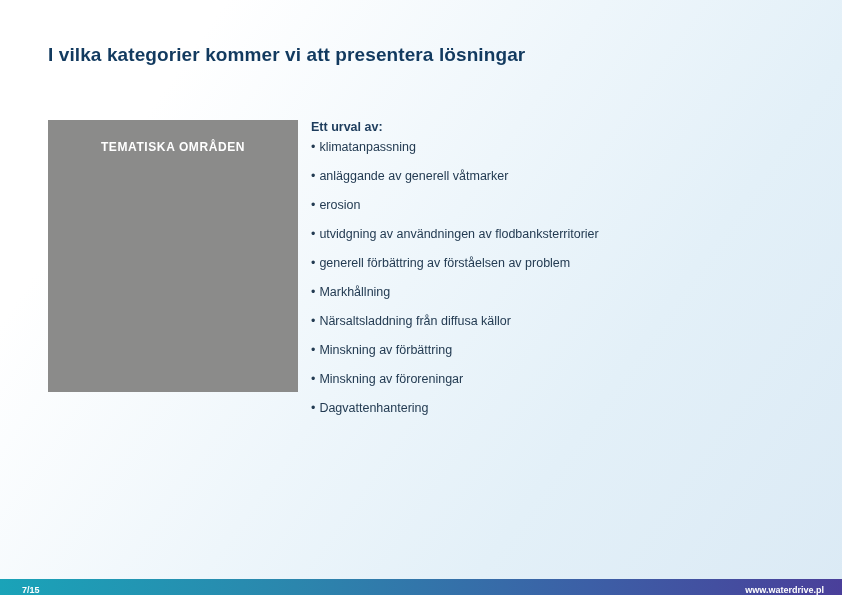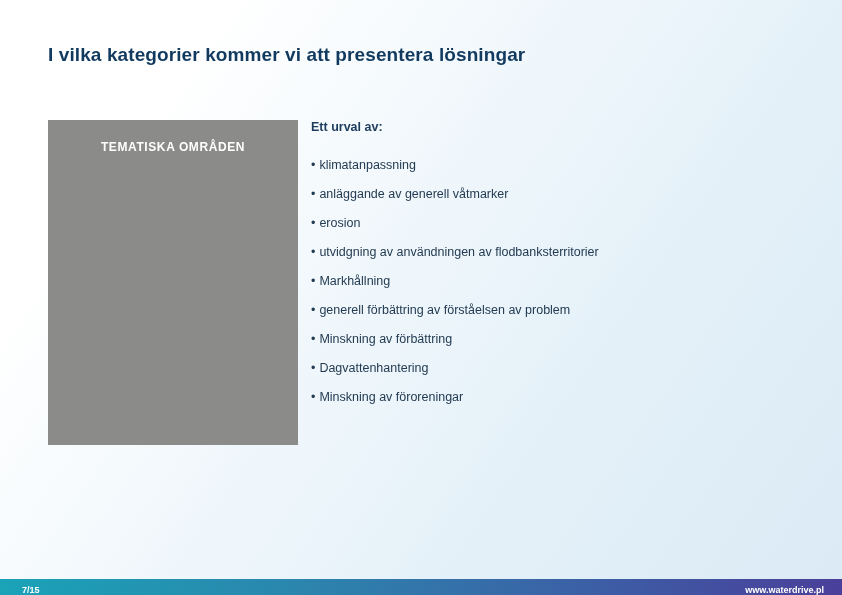--- a/index.html
+++ b/index.html
@@ -26,21 +26,21 @@
     font-size: 19px;
     font-weight: bold;
     color: #123a5f;
     letter-spacing: 0.1px;
   }
   .panel {
     position: absolute;
     left: 48px;
     top: 120px;
     width: 250px;
-    height: 325px;
+    height: 272px;
     background: #8b8b8a;
   }
   .panel-label {
     position: absolute;
     top: 20px;
     left: 0;
     width: 100%;
     text-align: center;
     color: #ffffff;
     font-size: 12px;
@@ -50,21 +50,21 @@
   .content {
     position: absolute;
     left: 311px;
     top: 120px;
     width: 480px;
   }
   .content-heading {
     font-size: 12.5px;
     font-weight: bold;
     color: #1d3c5c;
-    margin-bottom: 24px;
+    margin-bottom: 6px;
   }
   .bullet {
     font-size: 12.5px;
     color: #233b52;
     margin-bottom: 14px;
     line-height: 1.2;
   }
   .bullet .dot {
     display: inline-block;
     margin-right: 4px;
@@ -113,33 +113,36 @@
     <div class="bullet">
       <span class="dot">•</span><span>anläggande av generell våtmarker</span>
     </div>
     <div class="bullet">
       <span class="dot">•</span><span>erosion</span>
     </div>
     <div class="bullet">
       <span class="dot">•</span><span>utvidgning av användningen av flodbanksterritorier</span>
     </div>
     <div class="bullet">
+      <span class="dot">•</span><span>generell förbättring av förståelsen av problem</span>
+    </div>
+    <div class="bullet">
       <span class="dot">•</span><span>Markhållning</span>
     </div>
     <div class="bullet">
-      <span class="dot">•</span><span>generell förbättring av förståelsen av problem</span>
+      <span class="dot">•</span><span>Närsaltsladdning från diffusa källor</span>
     </div>
     <div class="bullet">
       <span class="dot">•</span><span>Minskning av förbättring</span>
     </div>
     <div class="bullet">
-      <span class="dot">•</span><span>Dagvattenhantering</span>
+      <span class="dot">•</span><span>Minskning av föroreningar</span>
     </div>
     <div class="bullet">
-      <span class="dot">•</span><span>Minskning av föroreningar</span>
+      <span class="dot">•</span><span>Dagvattenhantering</span>
     </div>
   </div>
 
   <div class="footer">
     <div class="footer-left">7/15</div>
     <div class="footer-right">www.waterdrive.pl</div>
   </div>
 
 </div>
 

